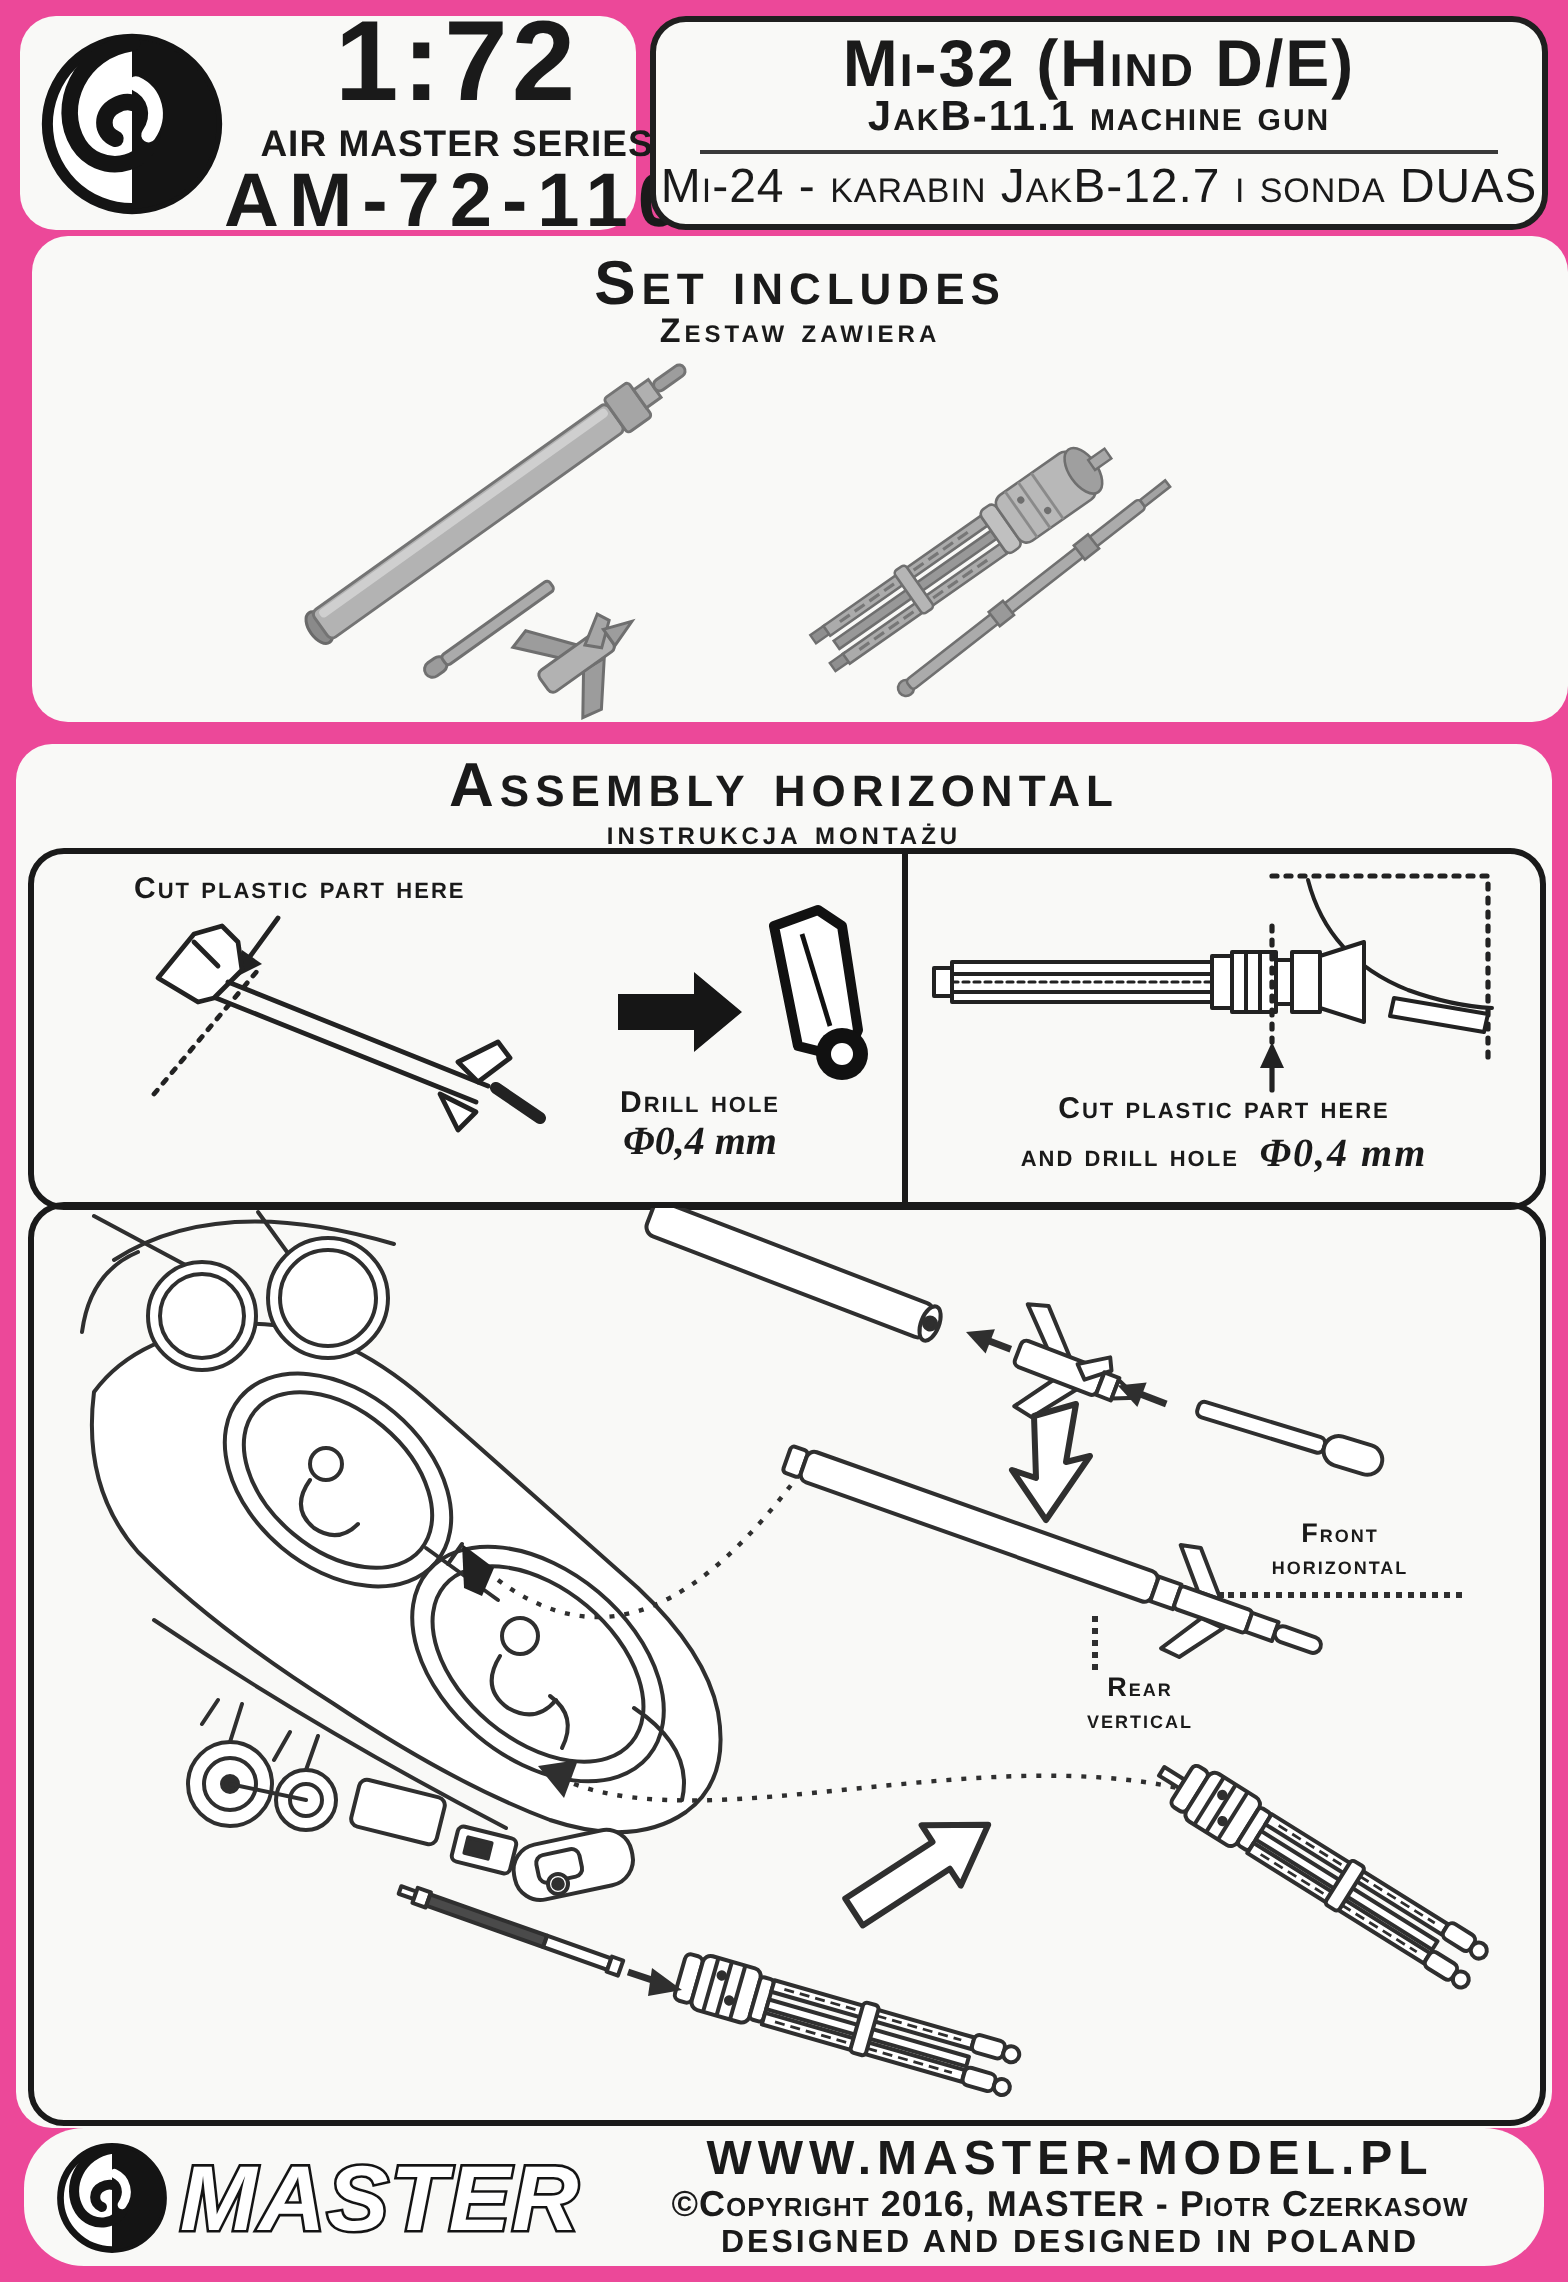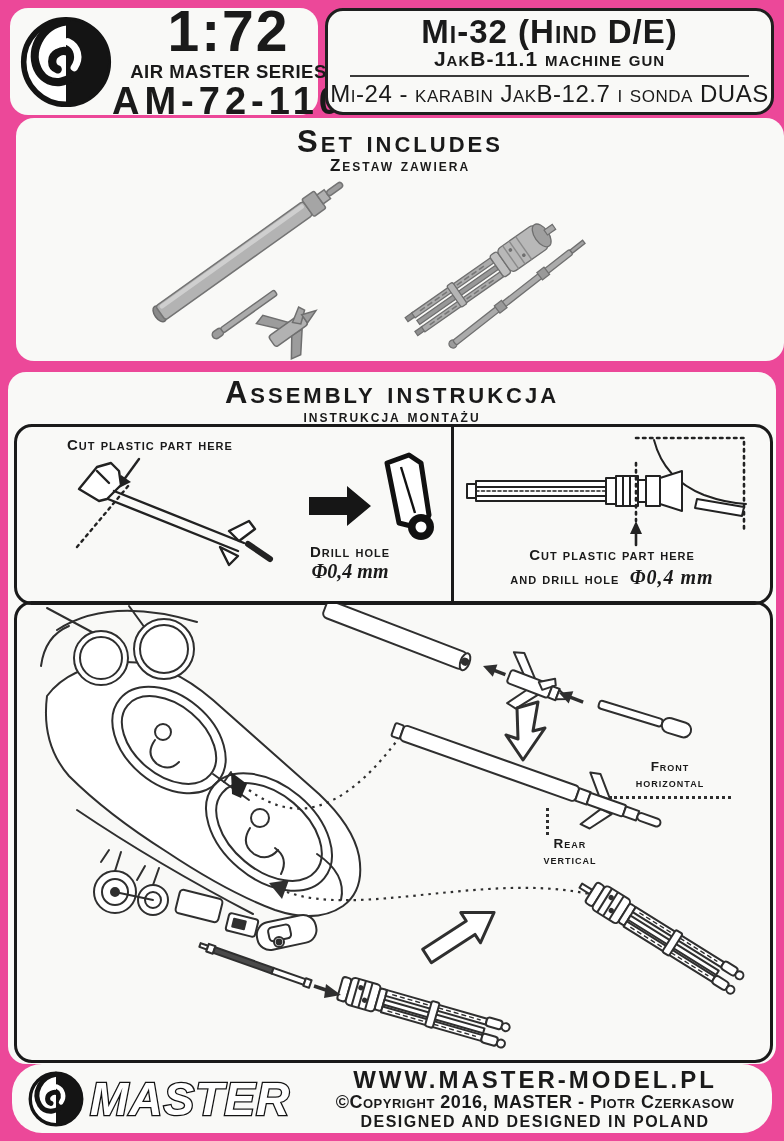--- a/index.html
+++ b/index.html
@@ -147,21 +147,21 @@
         <circle cx="0" cy="0" r="4" fill="#9b9b9b" stroke="#707070" stroke-width="1.3"></circle>
         <rect x="2" y="-3" width="148" height="6" rx="2" fill="#ababab" stroke="#707070" stroke-width="1.3"></rect>
         <rect x="56" y="-4.5" width="9" height="9" fill="#999999" stroke="#707070" stroke-width="1.3"></rect>
         <rect x="110" y="-4.5" width="9" height="9" fill="#999999" stroke="#707070" stroke-width="1.3"></rect>
         <rect x="150" y="-2" width="16" height="4" fill="#a3a3a3" stroke="#707070" stroke-width="1.3"></rect>
       </g>
     </svg>
   </div>
 
   <div class="panel" id="asm-box">
-    <div class="sect-title sc">Assembly instrukcja</div>
+    <div class="sect-title sc">Assembly horizontal</div>
     <div class="sect-sub sc">instrukcja montażu</div>
 
     <div id="steps">
 
       <div id="step-cut">
         <div class="callout sc" id="cut-callout">Cut plastic part here</div>
         <svg width="434" height="169" viewBox="0 0 434 169">
           <g stroke="#222222" stroke-width="2.4" fill="none" stroke-linecap="round" stroke-linejoin="round">
             <line x1="122" y1="32" x2="106" y2="54"></line>
             <polygon points="100,62 104,48 114,55" fill="#222222" stroke="none"></polygon>

